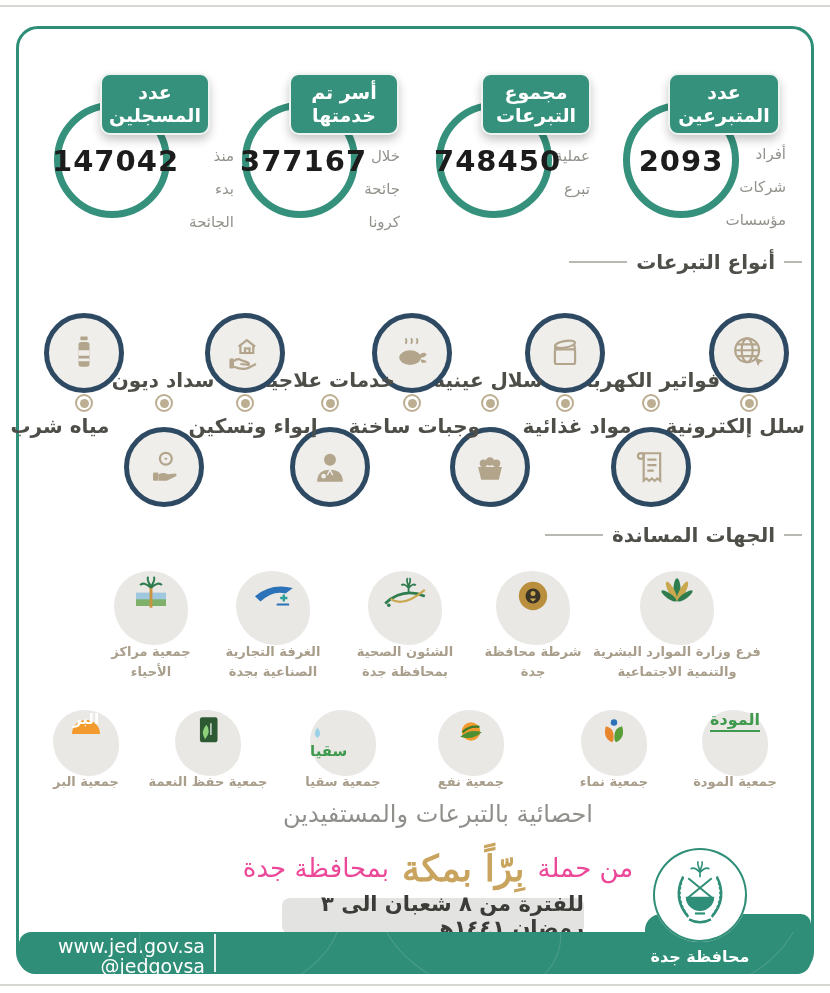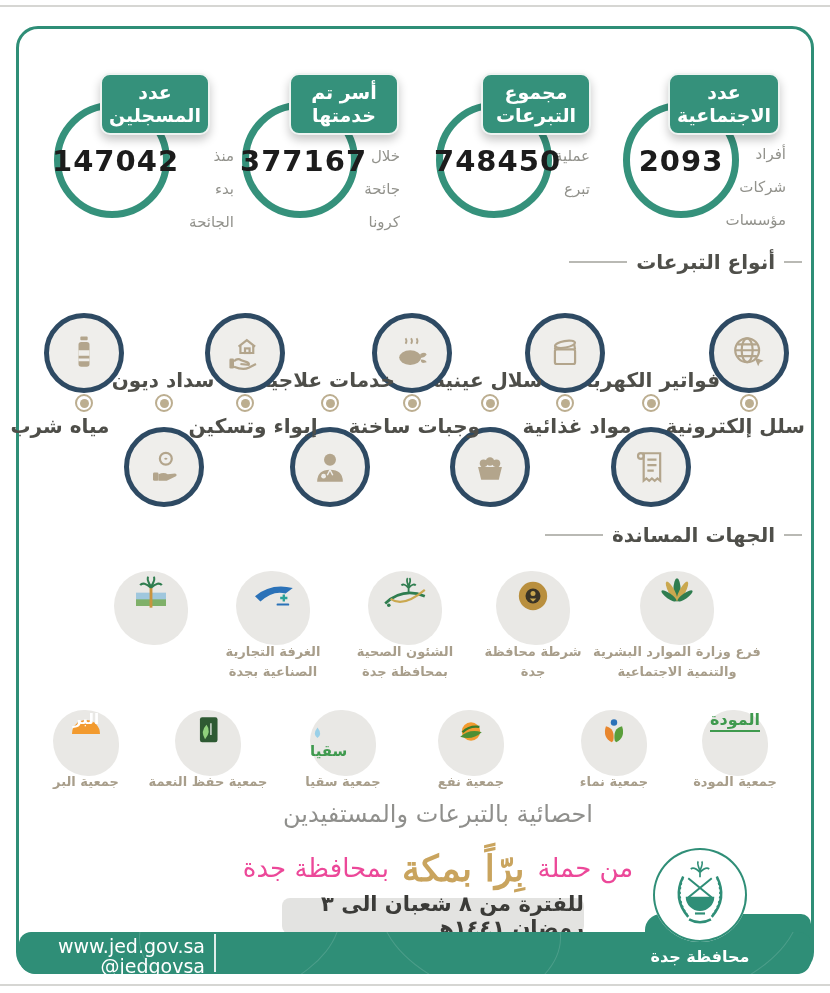--- a/index.html
+++ b/index.html
@@ -66,21 +66,21 @@
 <body>
 
 <div class="canvas">
   <div class="edge-line" style="top:5px"></div>
   <div class="edge-line" style="top:984px"></div>
   <div class="card"></div>
 
   <div class="stat-circle" style="left:623px;top:102px"></div>
   <div class="stat-box" style="left:668px;top:73px;width:112px">
     <div>عدد</div>
-    <div>الاجتماعية</div>
+    <div>المتبرعين</div>
   </div>
   <div class="stat-value" style="left:621px">2093</div>
   <div class="stat-side" style="right:44px;top:138px">
     <div>أفراد</div>
     <div>شركات</div>
     <div>مؤسسات</div>
   </div>
 
   <div class="stat-circle" style="left:436px;top:102px"></div>
   <div class="stat-box" style="left:481px;top:73px;width:110px">
@@ -310,20 +310,21 @@
   <div class="sup-label" style="left:213px;top:642px;width:120px">الغرفة التجارية الصناعية بجدة</div>
 
   <div class="splotch sp1" style="left:114px">
     <svg viewBox="0 0 60 60" width="50" height="50">
         <rect x="12" y="26" width="36" height="12" fill="#9fc7dd"></rect>
         <rect x="12" y="34" width="36" height="8" fill="#7fb069"></rect>
         <path d="M30 44 V20" stroke="#c9943f" stroke-width="3.4" fill="none"></path>
         <path d="M30 20 q-9 -8 -13 -3 M30 20 q9 -8 13 -3 M30 19 q-6 -10 -3 -12 M30 19 q6 -10 3 -12" stroke="#2f7d4f" stroke-width="2.6" fill="none"></path>
       </svg>
   </div>
+  <div class="sup-label" style="left:101px;top:642px;width:100px">جمعية مراكز الأحياء</div>
 
   <div class="splotch sp2" style="left:702px">
     <span class="logo-text" style="font-size:16px;color:#3f9a4e;border-bottom:2px solid #3f9a4e;padding-bottom:1px">المودة</span>
   </div>
   <div class="sup-label" style="left:675px;top:772px;width:120px;white-space:nowrap">جمعية المودة</div>
 
   <div class="splotch sp2" style="left:581px">
     <svg viewBox="0 0 60 60" width="44" height="44">
         <path d="M27 44 q-13 -7 -8 -22 q13 3 10 20 z" fill="#e8862e"></path>
         <path d="M33 44 q13 -7 8 -22 q-13 3 -10 20 z" fill="#5a9e3a"></path>

